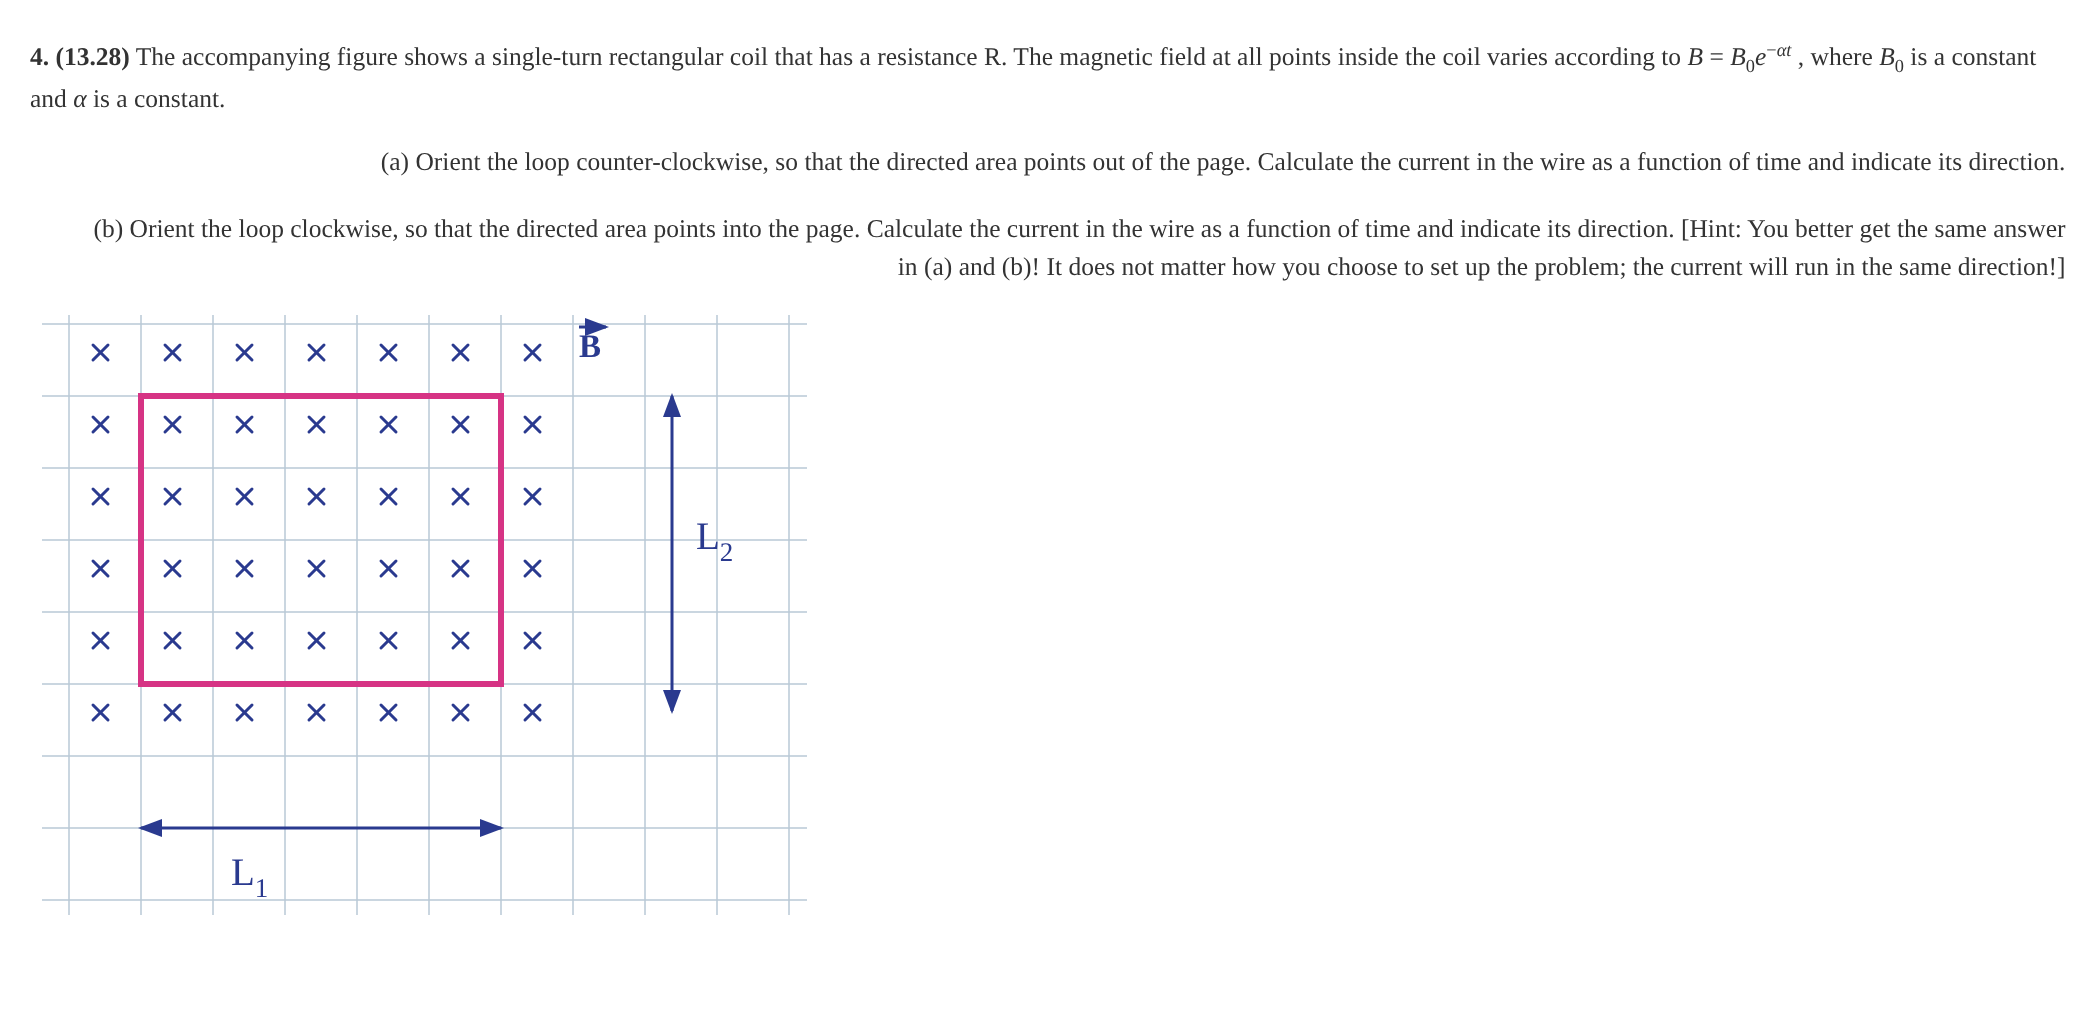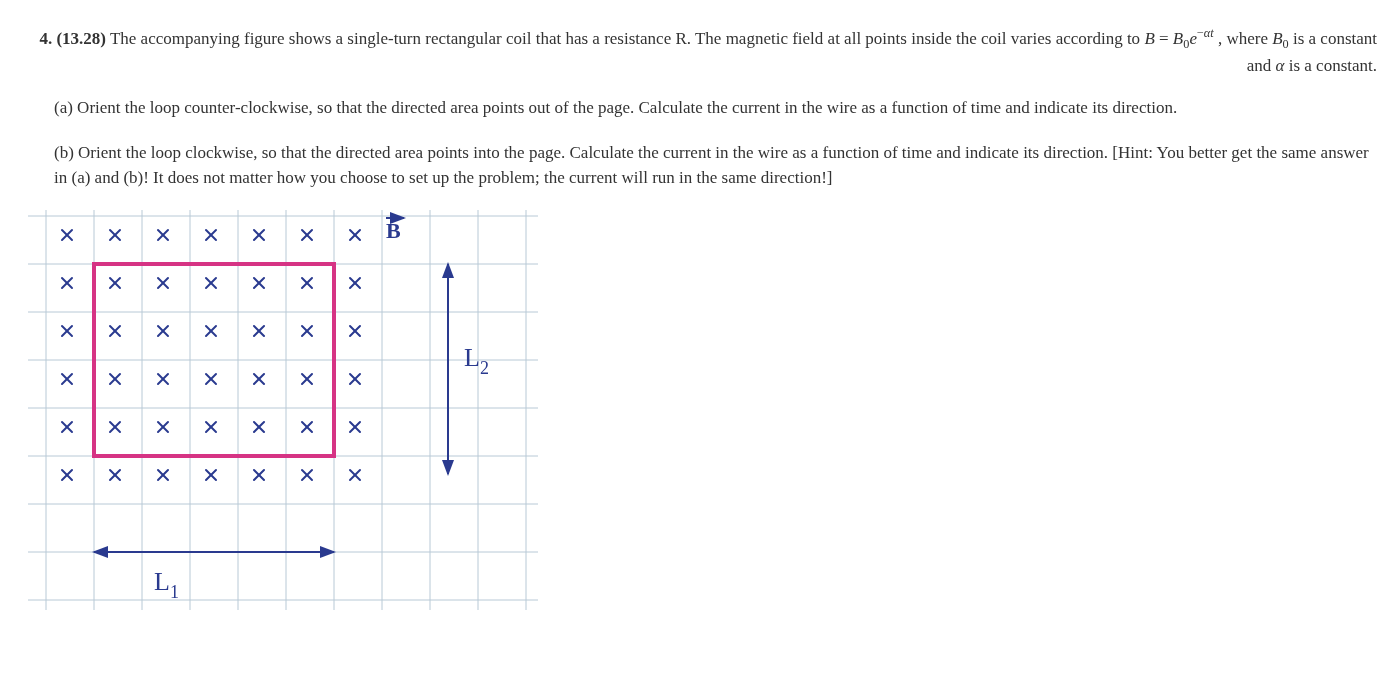--- a/index.html
+++ b/index.html
@@ -11,25 +11,25 @@
     font-size: 17px;
     color: #333;
     background: #fff;
     line-height: 1.45;
   }
   .page {
     padding: 8px 20px 20px 20px;
   }
   .intro {
     margin-bottom: 18px;
-    text-align: right;
   }
   .section {
     padding-left: 34px;
     margin-bottom: 20px;
+    text-align: right;
   }
   .bold { font-weight: bold; }
   .math-i { font-style: italic; font-family: 'Cambria Math', 'Times New Roman', serif; }
   .sub { font-size: 0.72em; vertical-align: sub; }
   .sup { font-size: 0.72em; vertical-align: super; }
   .figure-area {
     position: relative;
     width: 510px;
     height: 400px;
     margin-left: 8px;

